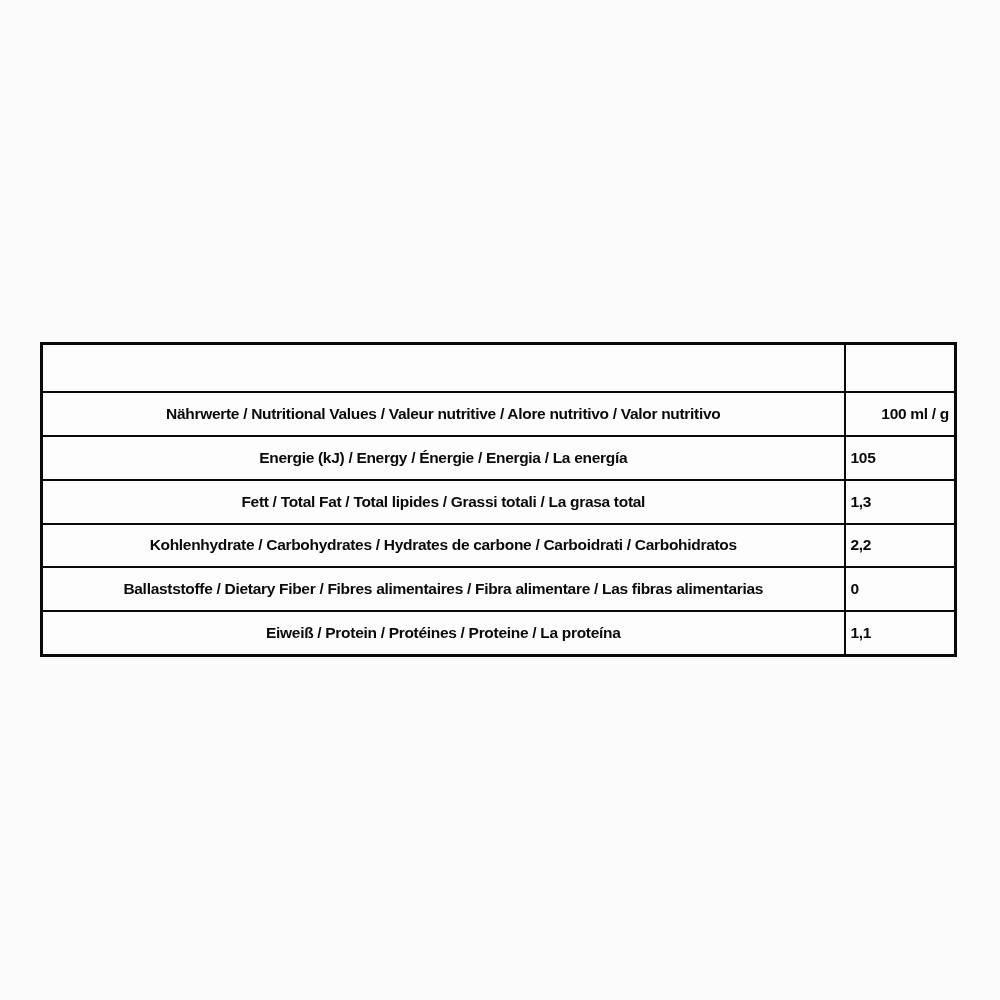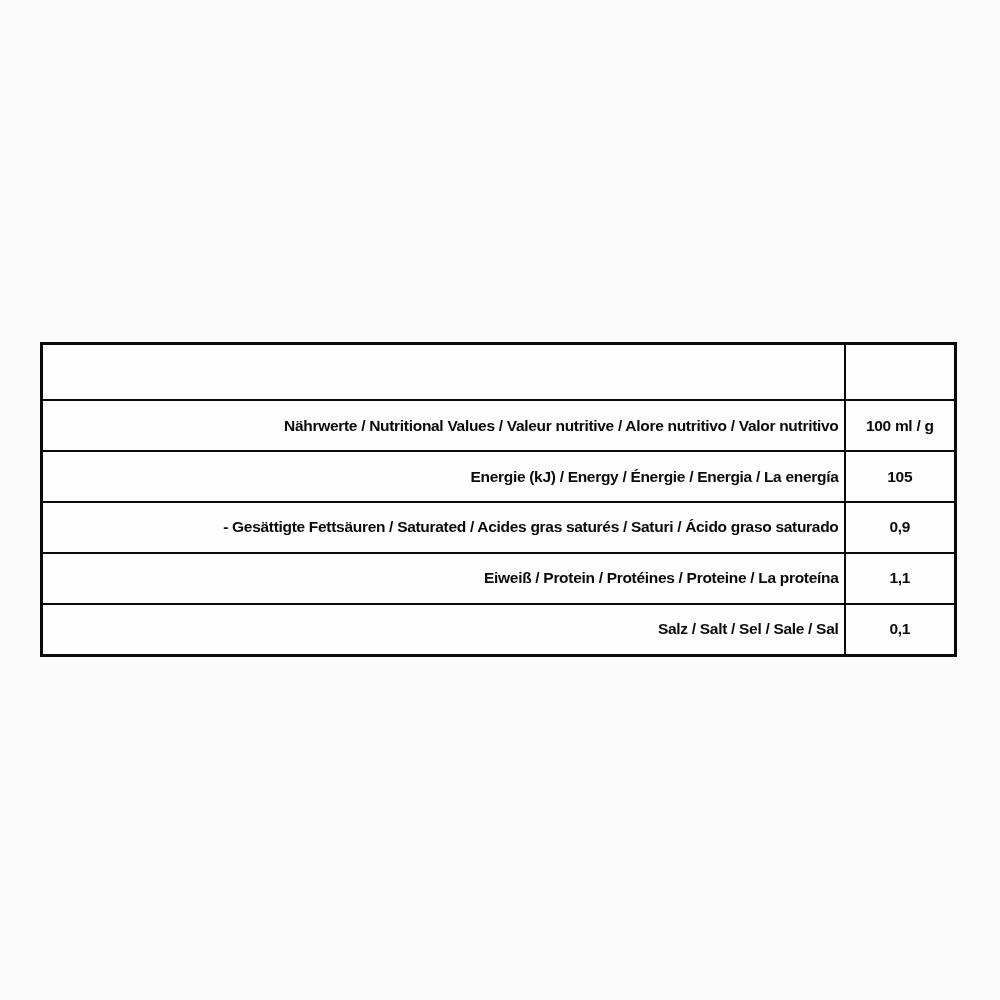--- a/index.html
+++ b/index.html
@@ -36,27 +36,27 @@
     color: #0a0a0a;
     white-space: nowrap;
     overflow: hidden;
     vertical-align: middle;
     height: 28px;
   }
   .nutrition-table tr.header-spacer-row td {
     height: 31px;
   }
   .nutrition-table td.label-cell {
+    text-align: center;
+  }
+  .nutrition-table td.value-cell.align-left {
     text-align: right;
   }
-  .nutrition-table td.value-cell.align-left {
-    text-align: center;
-  }
   .nutrition-table td.value-cell.align-right {
-    text-align: center;
+    text-align: left;
   }
 </style>
 </head>
 <body>
 
 <table class="nutrition-table">
   <colgroup>
     <col class="label-col">
     <col class="value-col">
   </colgroup>
@@ -68,25 +68,29 @@
       </tr>
       <tr>
         <td class="label-cell">Nährwerte / Nutritional Values / Valeur nutritive / Alore nutritivo / Valor nutritivo</td>
         <td class="value-cell align-left">100 ml / g</td>
       </tr>
       <tr>
         <td class="label-cell">Energie (kJ) / Energy / Énergie / Energia / La energía</td>
         <td class="value-cell align-right">105</td>
       </tr>
       <tr>
-        <td class="label-cell">- Gesättigte Fettsäuren / Saturated / Acides gras saturés / Saturi / Ácido graso saturado</td>
-        <td class="value-cell align-right">0,9</td>
+        <td class="label-cell">Fett / Total Fat / Total lipides / Grassi totali / La grasa total</td>
+        <td class="value-cell align-right">1,3</td>
+      </tr>
+      <tr>
+        <td class="label-cell">Kohlenhydrate / Carbohydrates / Hydrates de carbone / Carboidrati / Carbohidratos</td>
+        <td class="value-cell align-right">2,2</td>
+      </tr>
+      <tr>
+        <td class="label-cell">Ballaststoffe / Dietary Fiber / Fibres alimentaires / Fibra alimentare / Las fibras alimentarias</td>
+        <td class="value-cell align-right">0</td>
       </tr>
       <tr>
         <td class="label-cell">Eiweiß / Protein / Protéines / Proteine / La proteína</td>
         <td class="value-cell align-right">1,1</td>
       </tr>
-      <tr>
-        <td class="label-cell">Salz / Salt / Sel / Sale / Sal</td>
-        <td class="value-cell align-right">0,1</td>
-      </tr>
     </tbody>
 </table>
 
 </body></html>

